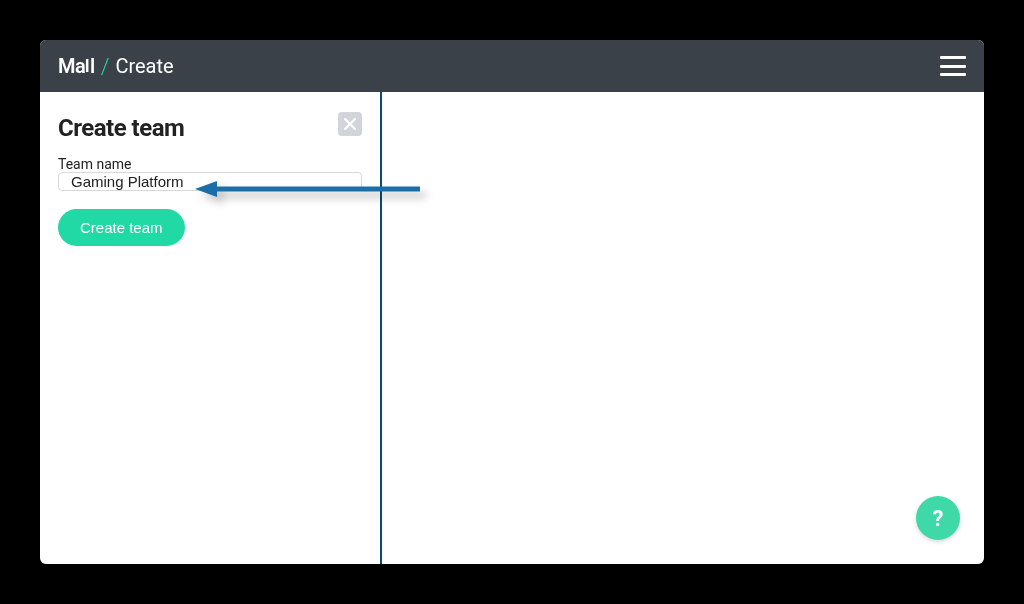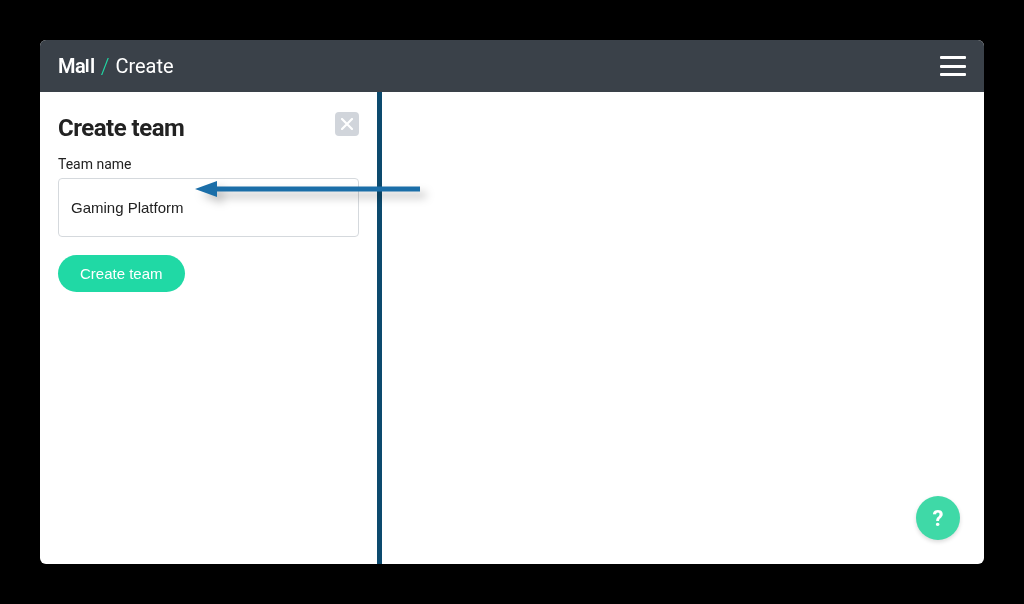--- a/index.html
+++ b/index.html
@@ -51,21 +51,21 @@
       cursor: pointer;
     }
     .hamburger span { display: block; height: 3px; background: #fff; border-radius: 1px; }
     .content {
       display: flex;
       height: calc(100% - 52px);
       position: relative;
     }
     .left-panel {
       width: 342px;
-      border-right: 5px solid #0c4a6e;
+      border-right: 2px solid #0c4a6e;
       padding: 22px 18px;
       position: relative;
     }
     .panel-title {
       font-size: 24px;
       font-weight: 700;
       color: #222;
       letter-spacing: -0.5px;
     }
     .close-btn {
@@ -77,27 +77,27 @@
       border-radius: 4px;
       display: flex; align-items: center; justify-content: center;
       color: #fff;
       cursor: pointer;
       font-weight: 700;
     }
     .field-label {
       font-size: 14px;
       color: #222;
       margin-top: 14px;
-      margin-bottom: 6px;
+      margin-bottom: 0;
     }
     .text-input {
       width: 100%;
       border: 1px solid #d5d9dd;
       border-radius: 4px;
-      padding: 20px 12px;
+      padding: 0 12px;
       font-size: 15px;
       color: #222;
       outline: none;
     }
     .primary-btn {
       margin-top: 18px;
       background: #20d9a5;
       color: #fff;
       border: none;
       border-radius: 999px;

